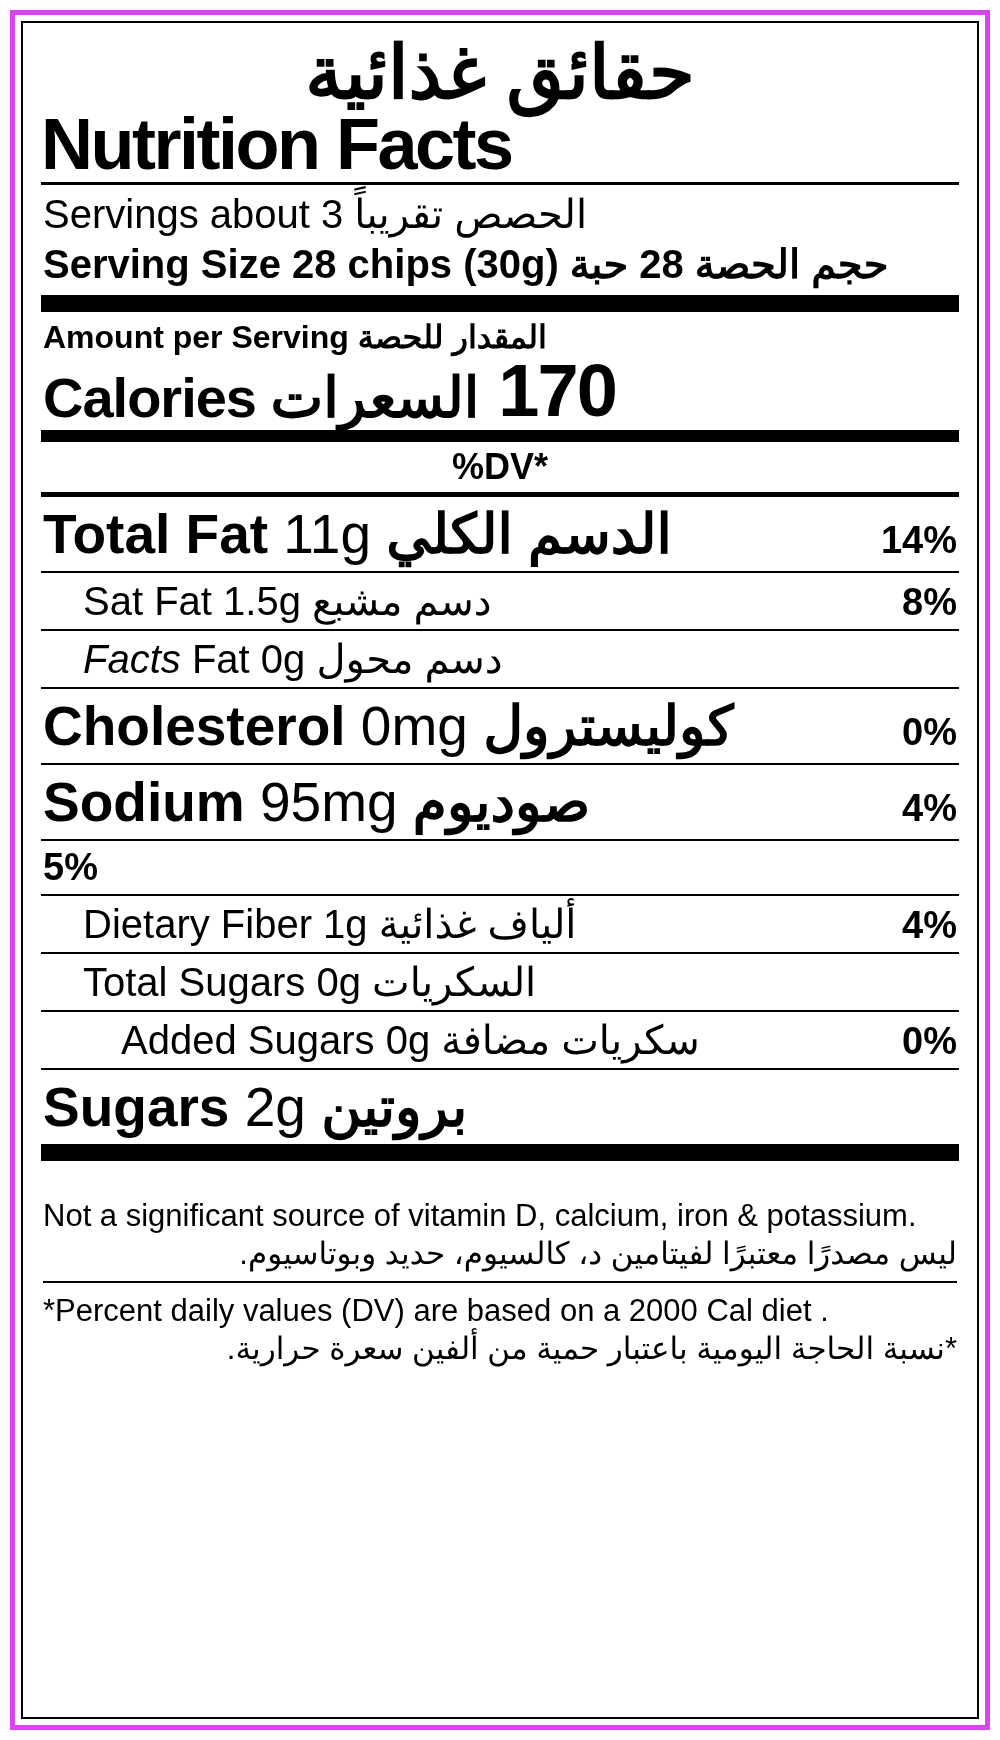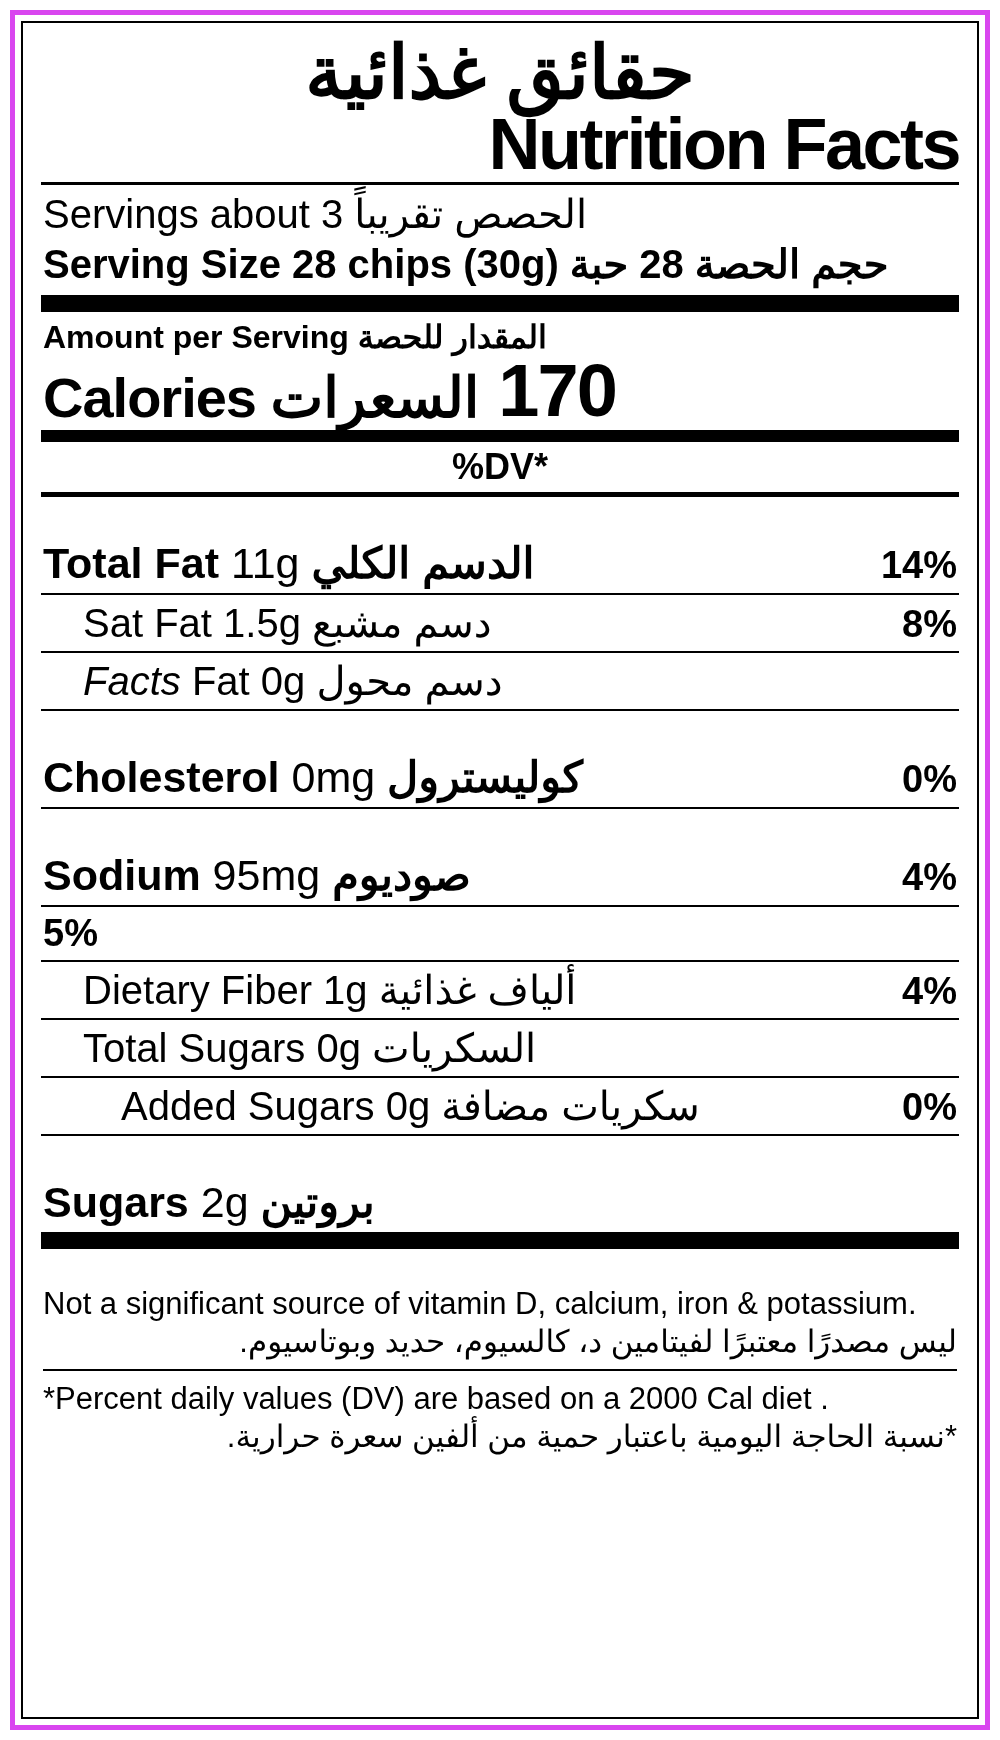--- a/index.html
+++ b/index.html
@@ -40,21 +40,21 @@
   
   .title-ar {
     text-align: center;
     font-size: 74px;
     font-weight: bold;
     line-height: 0.98;
     letter-spacing: -1px;
     direction: rtl;
   }
   .title-en {
-    text-align: right;
+    text-align: left;
     font-size: 72px;
     font-weight: bold;
     line-height: 1.0;
     letter-spacing: -2.5px;
     margin-top: -2px;
     margin-bottom: 2px;
   }
 
   
   .rule-thin   { border-bottom: 3px solid #000; margin: 0; }
@@ -123,21 +123,21 @@
   }
   .row .label b { font-weight: bold; }
   .row .dv {
     font-size: 38px;
     font-weight: bold;
     white-space: nowrap;
   }
   .indent1 .label { padding-left: 40px; }
   .indent2 .label { padding-left: 78px; }
 
-  .row.main .label { font-size: 43px; margin-top: 36px; }
+  .row.main .label { font-size: 55px; }
 
   
   .footnotes {
     padding: 8px 2px 0 2px;
     margin-top: 25px;
   }
   .fn-en {
     font-size: 31px;
     line-height: 1.15;
     padding-top: 4px;

